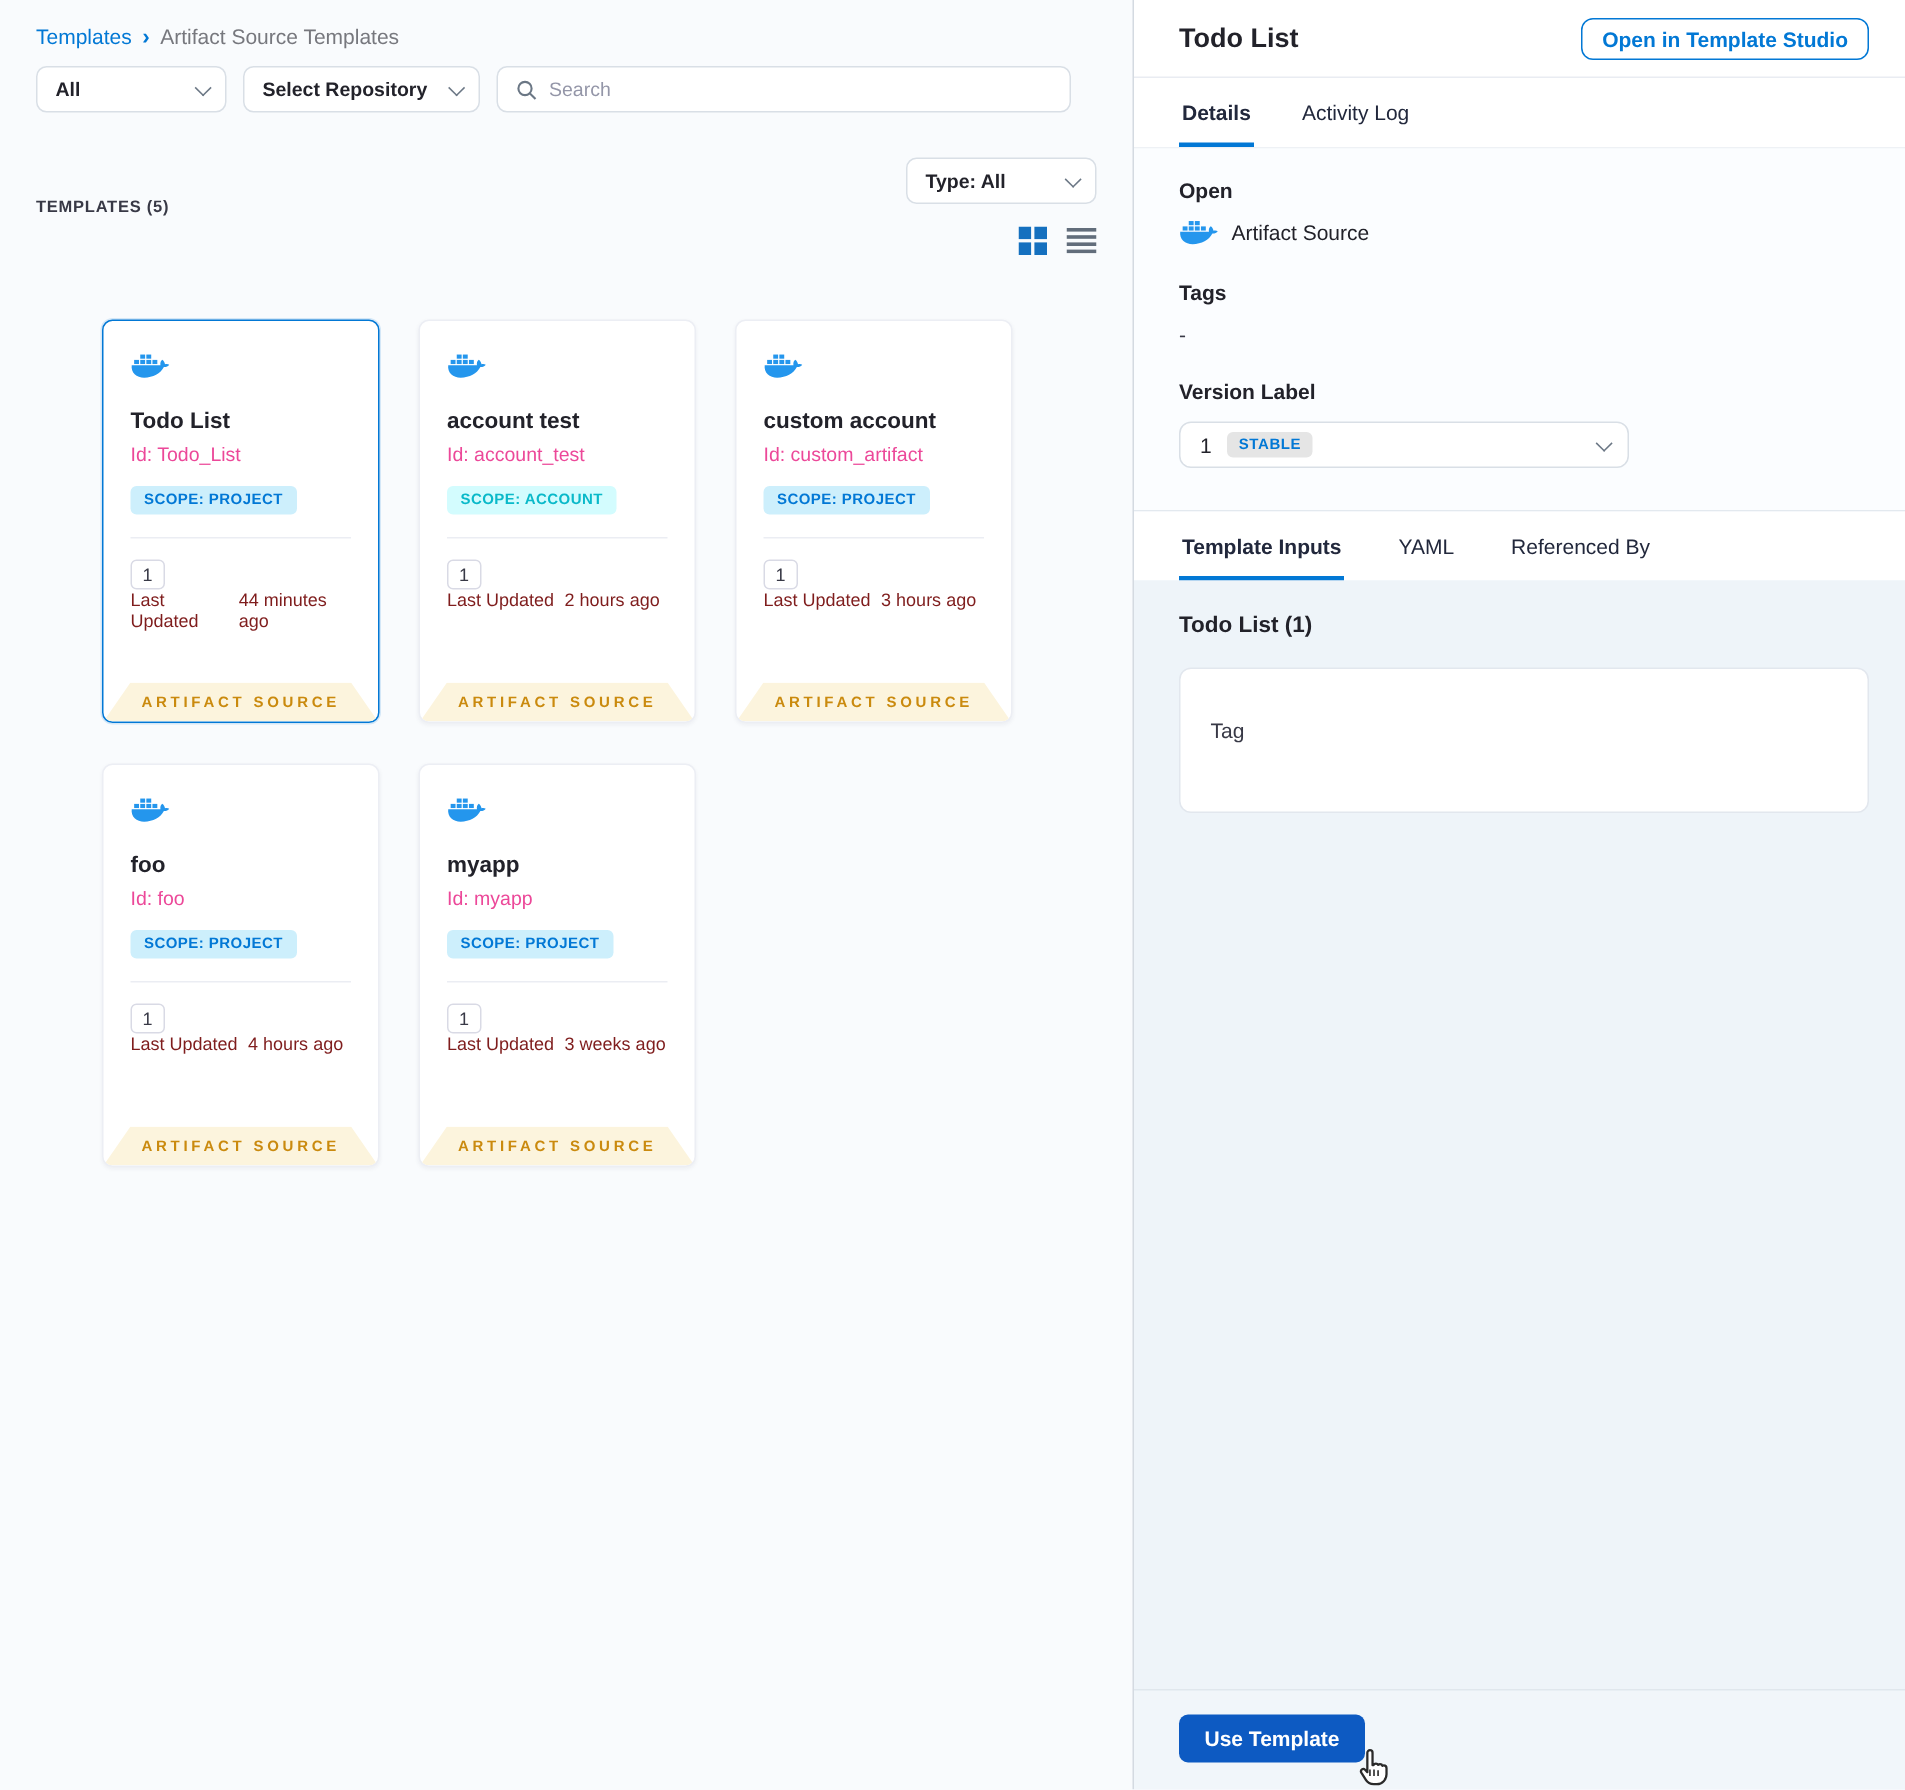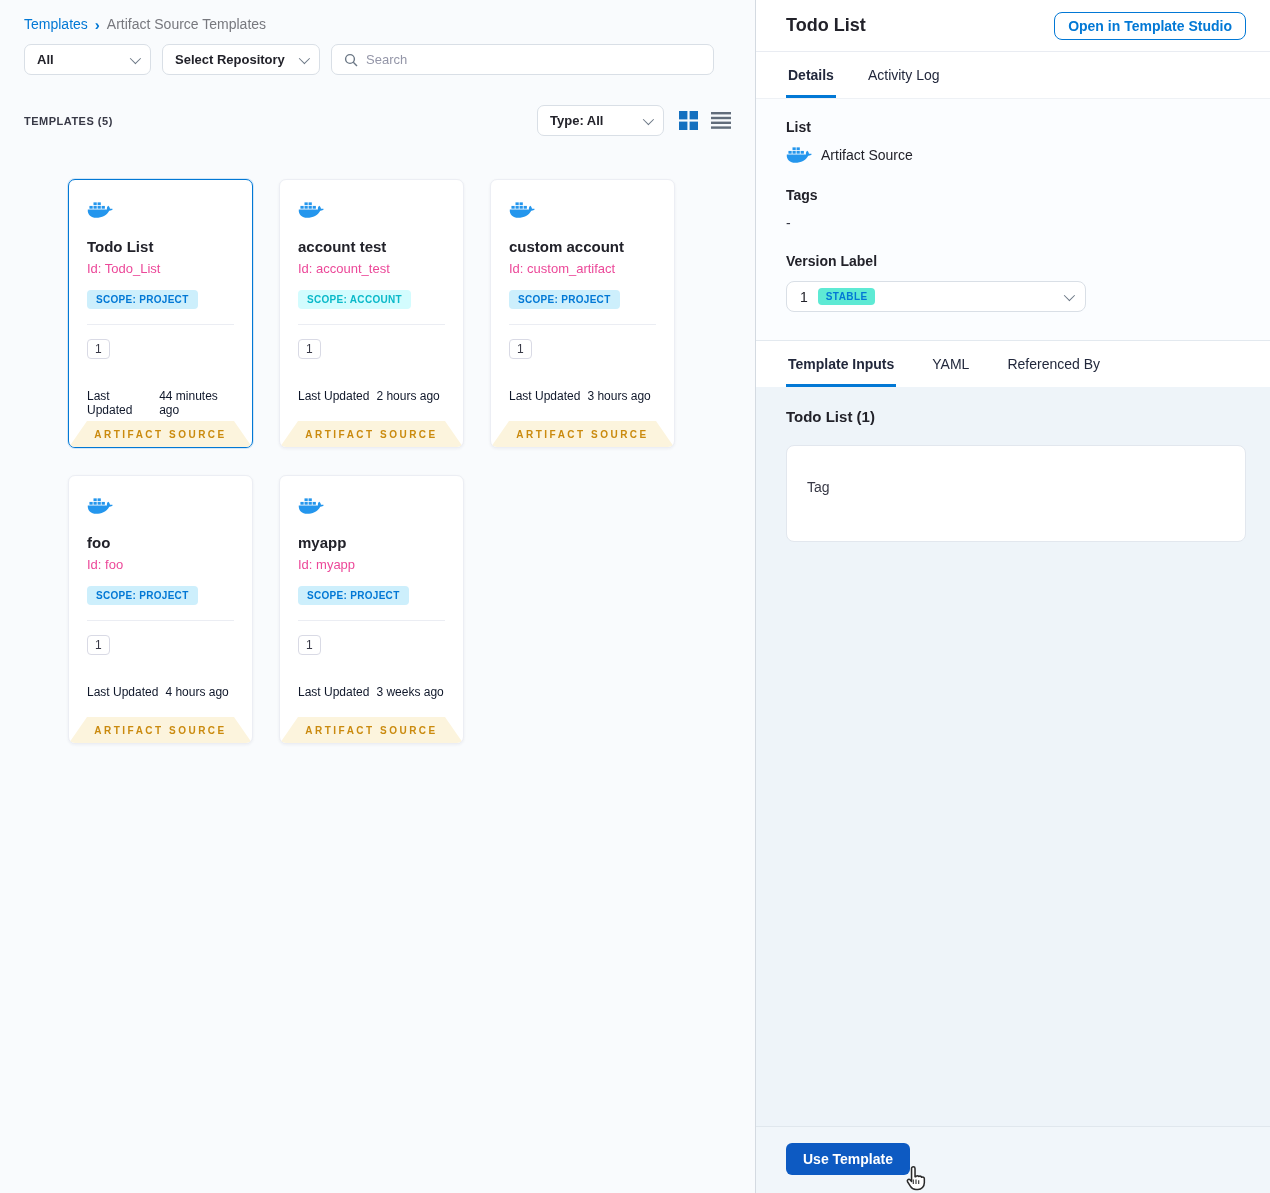--- a/index.html
+++ b/index.html
@@ -18,57 +18,57 @@
   .select-box { background:#fff; border:1px solid #d9dfe6; border-radius:7px; height:31px; display:flex; align-items:center; padding:1px 12px; font-size:13px; font-weight:600; color:#22222a; cursor:pointer; }
   .select-box.w1 { width:127px; }
   .select-box.w2 { width:158px; }
   .chev { margin-left:auto; width:8px; height:8px; border-right:1.6px solid #6b7785; border-bottom:1.6px solid #6b7785; transform:rotate(45deg) translateY(-2px); }
   .search-box { background:#fff; border:1px solid #d9dfe6; border-radius:7px; height:31px; width:383px; display:flex; align-items:center; padding:0 12px; gap:8px; }
   .search-box input { border:none; outline:none; font-size:13px; flex:1; color:#22222a; font-family:inherit; background:transparent; }
   .search-box input::placeholder { color:#9496a8; }
 
   .list-header { margin-top:30px; padding:0 24px 0 24px; display:flex; align-items:center; }
   .templates-count { font-size:11px; font-weight:700; letter-spacing:0.5px; color:#383946; }
-  .list-header-right { margin-left:auto; display:flex; align-items:center; gap:15px; }
+  .list-header-right { margin-left:auto; display:flex; align-items:flex-end; gap:15px;flex-direction:column; }
   .type-select { width:127px; }
   .view-icons { display:flex; align-items:center; gap:13px; }
   .icon-btn { cursor:pointer; display:flex; }
 
   .cards-grid { padding:43px 0 0 68px; display:flex; flex-wrap:wrap; column-gap:26px; row-gap:27px; width:707px; }
   .card { width:185px; height:269px; background:#fff; border:1px solid #eceef4; border-radius:7px; box-shadow:0 1px 3px rgba(40,41,61,0.06); display:flex; flex-direction:column; overflow:hidden; cursor:pointer; position:relative; }
   .card.selected { border:1px solid #0278d5; box-shadow:0 0 0 1px rgba(2,120,213,0.15); }
   .card-body { padding:20px 18px 0 18px; flex:1; display:flex; flex-direction:column; }
   .docker { width:26px; height:20px; }
   .card-title { margin-top:18px; font-size:15px; font-weight:600; color:#22222a; }
   .card-id { margin-top:6px; font-size:13px; color:#ec4899; }
   .scope-badge { margin-top:14px; align-self:flex-start; font-size:10px; font-weight:700; letter-spacing:0.3px; padding:4px 9px; border-radius:4px; }
   .scope-project { background:#cdeffc; color:#0278d5; }
   .scope-account { background:#d3fcfe; color:#0ab9c9; }
   .card-divider { margin-top:15px; border-top:1px solid #ebedf3; }
   .version-chip { margin-top:14px; align-self:flex-start; font-size:12px; color:#383946; background:#fff; border:1px solid #d9dae5; border-radius:4px; padding:2px 7px; }
-  .updated-row { margin-top:30px; font-size:12px; color:#0f172a; display:flex; gap:7px; }
+  .updated-row { margin-top:0; font-size:12px; color:#7f1d1d; display:flex; gap:7px; }
   .ribbon { margin-top:auto; height:26px; background:#fcf4dd; clip-path:polygon(18px 0, calc(100% - 18px) 0, 100% 100%, 0 100%); display:flex; align-items:center; justify-content:center; font-size:10px; font-weight:700; letter-spacing:2.5px; color:#ca8a0e; }
 
   
   .right-panel { width:514px; height:100%; display:flex; flex-direction:column; background:#eef4f9; }
   .rp-header { background:#fff; height:52px; display:flex; align-items:center; justify-content:space-between; padding:0 24px 0 30px; border-bottom:1px solid #e9ecf2; }
   .rp-title { font-size:18px; font-weight:700; color:#22222a; }
   .studio-btn { border:1.5px solid #0278d5; color:#0278d5; background:#fff; border-radius:8px; font-size:14px; font-weight:600; padding:5px 13px; cursor:pointer; font-family:inherit; }
   .rp-tabs { background:#fff; display:flex; gap:30px; padding:0 30px; border-bottom:1px solid #eef1f5; }
   .rp-tab { font-size:14px; color:#22283c; padding:15px 2px 12px; border-bottom:3px solid transparent; cursor:pointer; }
   .rp-tab.active { font-weight:700; border-bottom-color:#0278d5; }
 
   .details-section { background:#fbfdff; padding:20px 30px 28px; border-bottom:1px solid #e3e9ef; }
   .field-label { font-size:14px; font-weight:600; color:#22222a; }
   .type-value { display:flex; align-items:center; gap:9px; margin-top:10px; font-size:14px; font-weight:400; }
   .details-section .gap { margin-top:22px; }
   .tags-value { margin-top:12px; font-size:14px; color:#383946; }
   .version-dd { margin-top:12px; width:300px; height:31px; background:#fff; border:1px solid #d9dfe6; border-radius:8px; display:flex; align-items:center; padding:0 13px; gap:10px; cursor:pointer; }
   .version-num { font-size:14px; color:#22222a; }
-  .stable-badge { background:#5eead4; color:#0278d5; font-size:10px; font-weight:700; letter-spacing:0.4px; border-radius:4px; padding:3px 8px; }
+  .stable-badge { background:#e5e5e5; color:#0278d5; font-size:10px; font-weight:700; letter-spacing:0.4px; border-radius:4px; padding:3px 8px; }
 
   .rp-subtabs { background:#fff; display:flex; gap:34px; padding:0 30px; }
   .rp-subtab { font-size:14px; color:#22283c; padding:15px 2px 12px; border-bottom:3px solid transparent; cursor:pointer; }
   .rp-subtab.active { font-weight:700; border-bottom-color:#0278d5; }
 
   .inputs-section { flex:1; background:#eef4f9; padding:21px 25px 0 30px; }
   .inputs-title { font-size:15px; font-weight:700; color:#22222a; }
   .tag-card { margin-top:20px; background:#fff; border:1px solid #e2e7ee; border-radius:8px; padding:33px 20px 46px; width:460px; }
   .tag-label { font-size:14px; color:#383946; }
   .tag-row { margin-top:8px; display:flex; align-items:center; }
@@ -254,21 +254,21 @@
     <span class="rp-title">Todo List</span>
     <button class="studio-btn">Open in Template Studio</button>
   </div>
 
   <div class="rp-tabs">
     <div class="rp-tab active">Details</div>
     <div class="rp-tab">Activity Log</div>
   </div>
 
   <div class="details-section">
-    <div class="field-label">List</div>
+    <div class="field-label">Open</div>
     <div class="type-value">
       <svg class="docker" width="24" height="18" viewBox="0 0 32 22">
           <use href="#docker-whale"></use>
         </svg>
       <span>Artifact Source</span>
     </div>
     <div class="field-label gap">Tags</div>
     <div class="tags-value">-</div>
     <div class="field-label gap">Version Label</div>
     <div class="version-dd">

